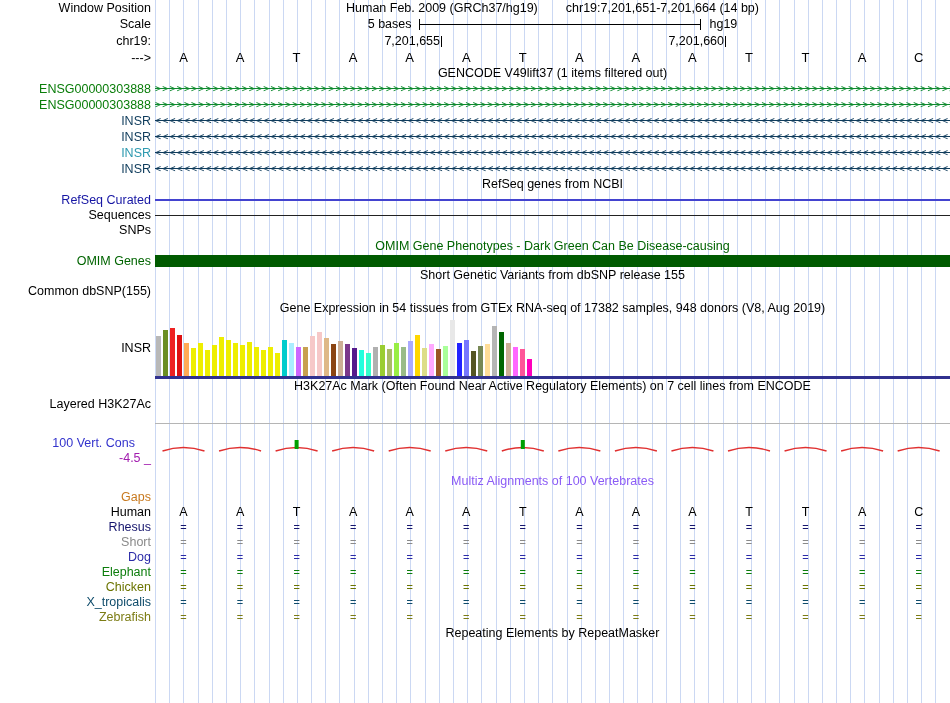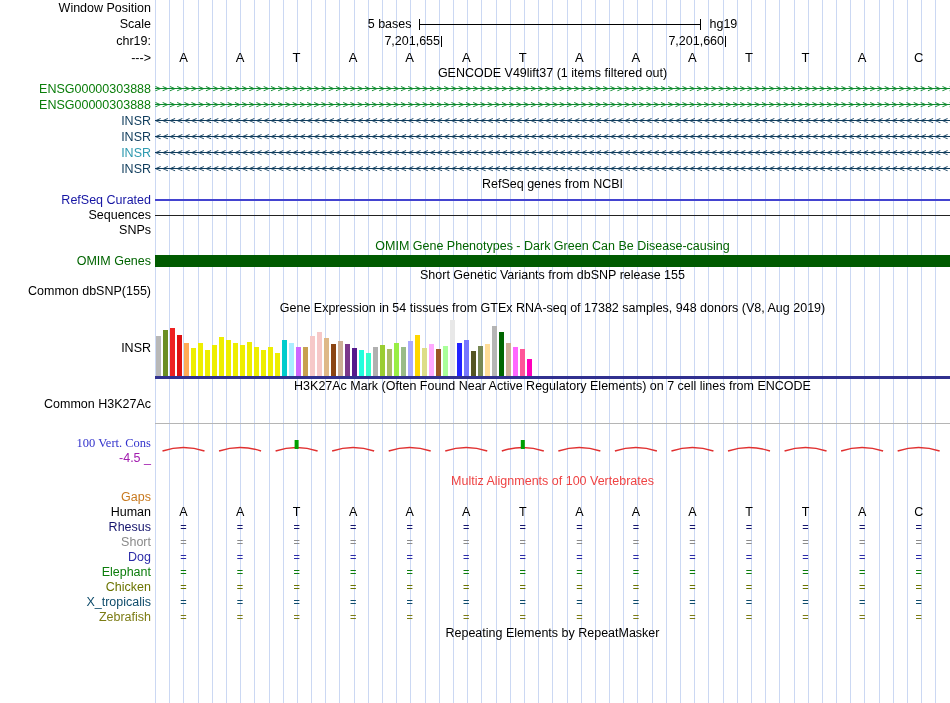--- a/index.html
+++ b/index.html
@@ -35,20 +35,25 @@
 </style>
 </head>
 <body>
 
 <div class="page">
   <div class="grid"></div>
   <div class="rows">
 
     <div class="row h16">
       <div class="lbl">Window Position</div>
+      <div class="trk">
+          <div class="ctitle">
+        <span>Human Feb. 2009 (GRCh37/hg19)</span><span style="margin-left:28px">chr19:7,201,651-7,201,664 (14 bp)</span>
+      </div>
+        </div>
     </div>
 
     <div class="row h17">
       <div class="lbl">Scale</div>
       <div class="trk">
           <div class="scalerow">
         <span>5 bases</span>
         <div class="scalebar"></div>
         <span>hg19</span>
       </div>
@@ -253,27 +258,27 @@
       </div>
     </div>
 
     <div class="row h15">
       <div class="lbl"></div>
       <div class="trk">
           <div class="ctitle">H3K27Ac Mark (Often Found Near Active Regulatory Elements) on 7 cell lines from ENCODE</div>
         </div>
     </div>
     <div class="row h30">
-      <div class="lbl" style="line-height:15px;padding-top:3px">Common H3K27Ac</div>
+      <div class="lbl" style="line-height:15px;padding-top:3px">Layered H3K27Ac</div>
       <div class="trk grayline"></div>
     </div>
 
     <div class="row h42">
       <div class="lbl" style="position:relative">
-        <span style="position: absolute; top: 12px; right: 4px; color: rgb(51, 51, 204); font-family: Liberation Serif, serif;">100 Vert. Cons</span>
+        <span style="position: absolute; top: 12px; right: 20px; color: rgb(51, 51, 204);">100 Vert. Cons</span>
         <span style="position: absolute; bottom: 1px; right: 4px; color: #a21caf;">-4.5 _</span>
       </div>
       <div class="trk">
         <svg id="cons-svg" viewBox="0 0 795 42" preserveAspectRatio="none" style="position:absolute;inset:0;width:100%;height:100%">
             <path d="M 7.5 27 Q 28.5 20 49.5 27" stroke="#e03030" stroke-width="1.4" fill="none"></path>
             <path d="M 64.05 27 Q 85.05 20 106.05 27" stroke="#e03030" stroke-width="1.4" fill="none"></path>
             <path d="M 120.6 27 Q 141.6 20 162.6 27" stroke="#e03030" stroke-width="1.4" fill="none"></path>
             <path d="M 177.14999999999998 27 Q 198.14999999999998 20 219.14999999999998 27" stroke="#e03030" stroke-width="1.4" fill="none"></path>
             <path d="M 233.7 27 Q 254.7 20 275.7 27" stroke="#e03030" stroke-width="1.4" fill="none"></path>
             <path d="M 290.25 27 Q 311.25 20 332.25 27" stroke="#e03030" stroke-width="1.4" fill="none"></path>
@@ -287,21 +292,21 @@
             <path d="M 742.65 27 Q 763.65 20 784.65 27" stroke="#e03030" stroke-width="1.4" fill="none"></path>
             <rect x="139.6" y="16" width="4" height="9" fill="#00a000"></rect>
             <rect x="365.79999999999995" y="16" width="4" height="9" fill="#00a000"></rect>
           </svg>
       </div>
     </div>
 
     <div class="row h24">
       <div class="lbl"></div>
       <div class="trk">
-          <div class="ctitle" style="padding-top: 7px; line-height: 17px; color: #ef4444;">Multiz Alignments of 100 Vertebrates</div>
+          <div class="ctitle" style="padding-top: 7px; line-height: 17px; color: #8b5cf6;">Multiz Alignments of 100 Vertebrates</div>
         </div>
     </div>
     <div id="multiz-rows">
         <div class="row h15">
           <div class="lbl" style="color: rgb(200, 121, 30);">Gaps</div>
           <div class="trk"></div>
         </div>
         <div class="row h15">
           <div class="lbl" style="color: rgb(0, 0, 0);">Human</div>
           <div class="trk">

